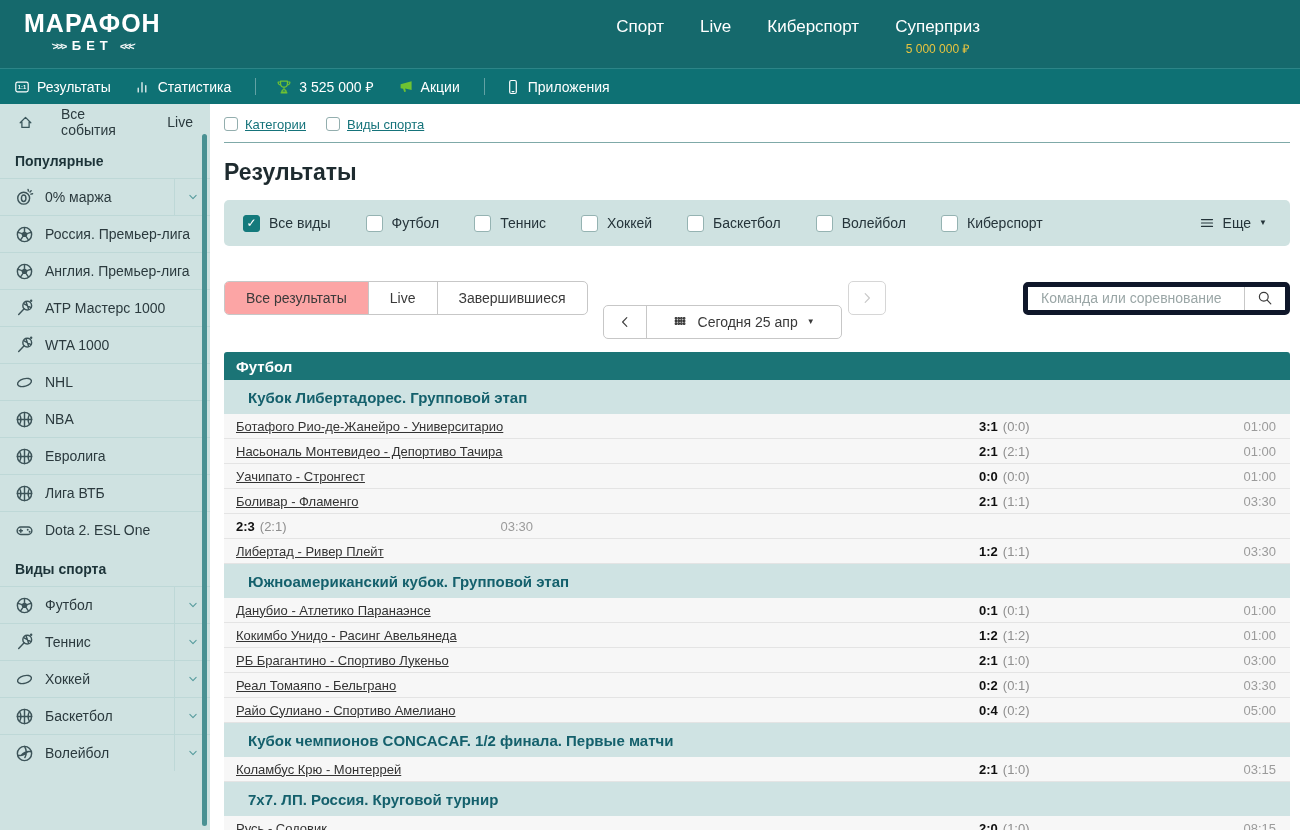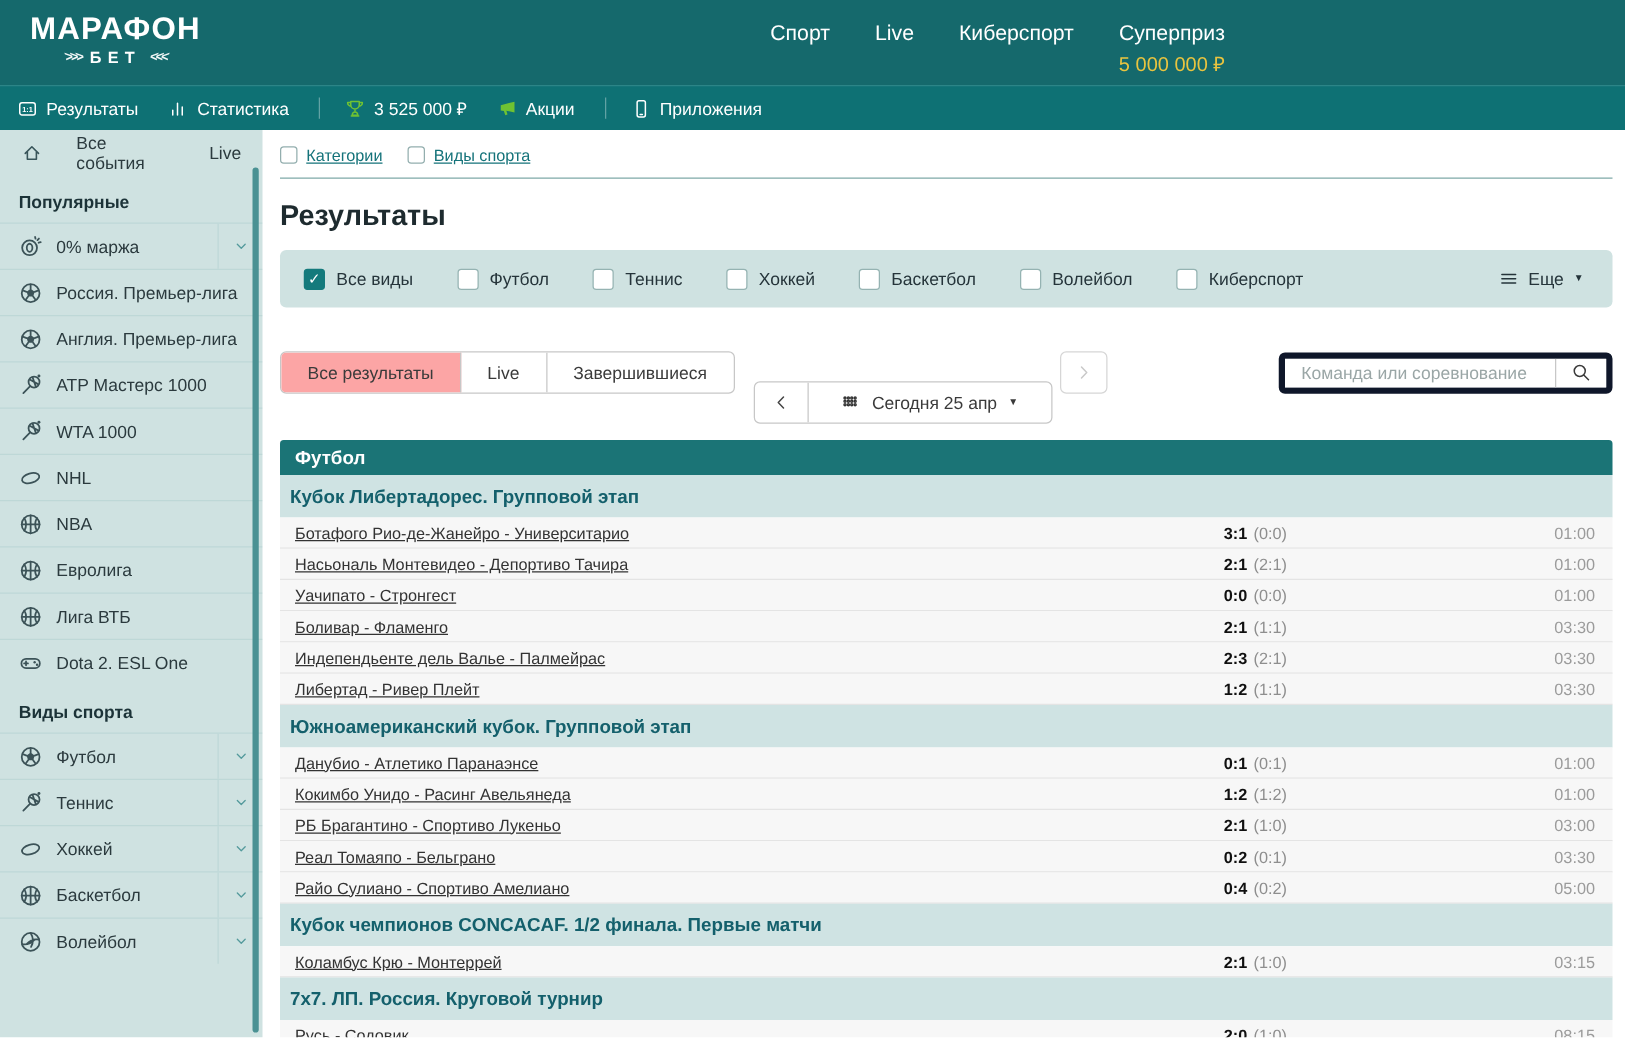--- a/index.html
+++ b/index.html
@@ -18,21 +18,21 @@
   .header { height:68px; background:#15696c; display:flex; padding:0 24px; color:#fff; }
   .logo { margin-top:11px; cursor:pointer; }
   .logo-line1 { font-size:25px; font-weight:bold; letter-spacing:1px; line-height:1; }
   .logo-line2 { display:flex; align-items:center; gap:7px; margin-top:2px; justify-content:center; }
   .logo-bet { font-size:13px; font-weight:bold; letter-spacing:5px; }
   .laurel { font-size:11px; font-weight:bold; letter-spacing:-2px; opacity:.95; display:inline-block; }
   .laurel.l { transform:skewX(14deg); }
   .laurel.r { transform:skewX(-14deg); }
   .top-nav { margin-left:auto; margin-right:296px; display:flex; gap:36px; padding-top:17px; font-size:17px; }
   .top-nav-item { cursor:pointer; text-align:center; white-space:nowrap; }
-  .top-nav-sub { font-size:16px; color:#e9c43f; margin-top:3px; }
+  .top-nav-sub { font-size:12px; color:#e9c43f; margin-top:3px; }
 
   
   .subnav { height:36px; background:#0e7174; border-top:1px solid #2c8587; display:flex; align-items:center; padding:0 14px; color:#fff; font-size:14px; }
   .subnav-item { display:flex; align-items:center; gap:7px; cursor:pointer; margin-right:24px; white-space:nowrap; }
   .subnav-item .ig { color:#6fc232; }
   .subnav-div { width:1px; height:17px; background:rgba(255,255,255,.35); margin:0 20px 0 0; }
 
   
   .page { display:flex; height:726px; }
 
@@ -74,21 +74,21 @@
   .seg.nav-arrow { padding:0 13px; color:#444; }
   .btn-next { margin-left:6px; border:1px solid #d6d6d6; border-radius:5px; background:#fff; height:34px; width:38px; display:flex; align-items:center; justify-content:center; color:#c9c9c9; cursor:default; }
   .search-box { margin-left:auto; display:flex; border:5px solid #0f172a; border-radius:5px; overflow:hidden; height:33px; background:#fff; }
   .search-box input { border:none; outline:none; padding:0 13px; width:216px; font-size:14px; font-family:"Liberation Sans",sans-serif; color:#333; }
   .search-box input::placeholder { color:#9aa6a6; }
   .search-btn { width:41px; border-left:1px solid #c7c7c7; display:flex; align-items:center; justify-content:center; color:#3a3a3a; cursor:pointer; background:#fff; }
 
   
   .sections { margin-top:13px; }
   .sport-header { background:#1b7476; color:#fff; font-weight:bold; font-size:15px; height:28px; display:flex; align-items:center; padding:0 12px; border-radius:3px 3px 0 0; }
-  .league-header { background:#cfe3e3; color:#14606c; font-weight:bold; font-size:15px; height:34px; display:flex; align-items:center; padding:0 8px; }
+  .league-header { background:#cfe3e3; color:#14606c; font-weight:bold; font-size:15px; height:34px; display:flex; align-items:center; padding:0 24px; }
   .match-row { display:flex; align-items:center; height:25px; background:#f7f7f7; border-bottom:1px solid #e4e4e4; font-size:13px; color:#333; padding-left:12px; cursor:pointer; }
   .mr-teams { flex:1; white-space:nowrap; overflow:hidden; text-overflow:ellipsis;text-decoration:underline; }
   .mr-score-wrap { width:225px; display:flex; justify-content:flex-start; gap:5px; flex-shrink:0; }
   .mr-score { font-weight:bold; color:#101010; }
   .mr-half { color:#8e8e8e; }
   .mr-time { width:86px; text-align:right; padding-right:14px; color:#9b9b9b; flex-shrink:0; }
 </style>
 </head>
 <body>
 
@@ -499,21 +499,20 @@
           </div>
           <div class="match-row">
             <span class="mr-teams">Боливар - Фламенго</span>
             <span class="mr-score-wrap">
               <span class="mr-score">2:1</span>
               <span class="mr-half">(1:1)</span>
             </span>
             <span class="mr-time">03:30</span>
           </div>
           <div class="match-row">
-            <span class="mr-teams">Индепендьенте дель Валье - Палмейрас</span>
             <span class="mr-score-wrap">
               <span class="mr-score">2:3</span>
               <span class="mr-half">(2:1)</span>
             </span>
             <span class="mr-time">03:30</span>
           </div>
           <div class="match-row">
             <span class="mr-teams">Либертад - Ривер Плейт</span>
             <span class="mr-score-wrap">
               <span class="mr-score">1:2</span>

